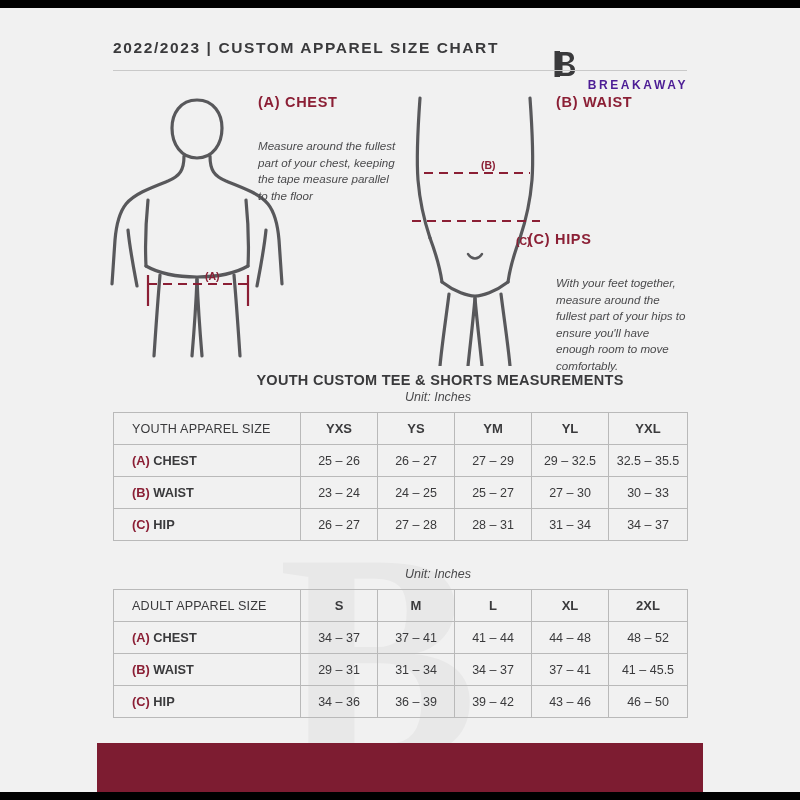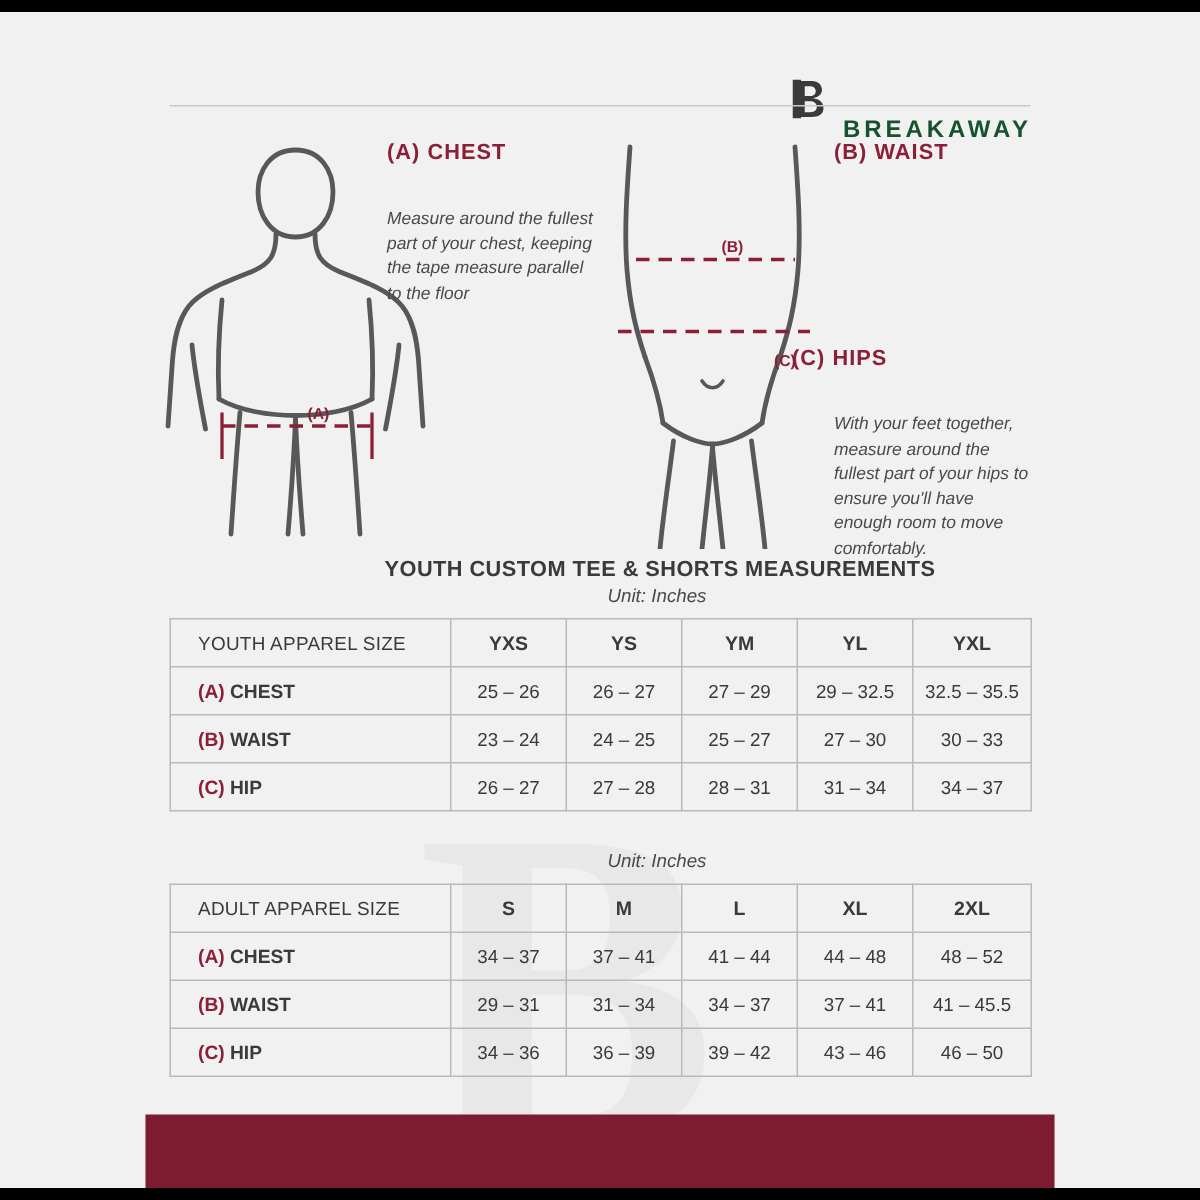--- a/index.html
+++ b/index.html
@@ -66,24 +66,24 @@
     display: flex;
     align-items: center;
     gap: 12px;
   }
   .brand-mark {
     width: 22px;
     height: 26px;
     position: relative;
   }
   .brand-name {
-    font-size: 16px;
+    font-size: 12px;
     font-weight: bold;
     letter-spacing: 2.6px;
-    color: #14532d;
+    color: #4c1d95;
     margin-top: 42px;
   }
   .header-rule {
     position: absolute;
     left: 113px;
     top: 62px;
     width: 574px;
     height: 1px;
     background: #c9c9c9;
   }
@@ -193,20 +193,21 @@
 </style>
 </head>
 <body>
 
 <div class="page">
   <div class="sheet">
 
     <div class="watermark">B</div>
 
     <div class="header">
+      <div class="header-title">2022/2023  |  CUSTOM APPAREL SIZE CHART</div>
       <div class="brand">
         <span class="brand-mark">
           <svg width="22" height="26" viewBox="0 0 22 26">
             <path d="M4 1 H13 C18 1 20 4 20 7 C20 10 17 12 14 12.5 C18 13 21 15 21 19 C21 23 18 25 13 25 H4 Z" fill="#3a3a3c"></path>
             <path d="M8.5 4.5 H12 C14.5 4.5 15.8 6 15.8 7.8 C15.8 9.6 14.5 11 12 11 H8.5 Z" fill="#f1f1f1"></path>
             <path d="M8.5 14.5 H12.3 C15 14.5 16.5 16.2 16.5 18.4 C16.5 20.6 15 21.8 12.3 21.8 H8.5 Z" fill="#f1f1f1"></path>
             <path d="M0.5 0 L6 0 L6 26 L0.5 26 Z" fill="#3a3a3c"></path>
           </svg>
         </span>
         <span class="brand-name">BREAKAWAY</span>

